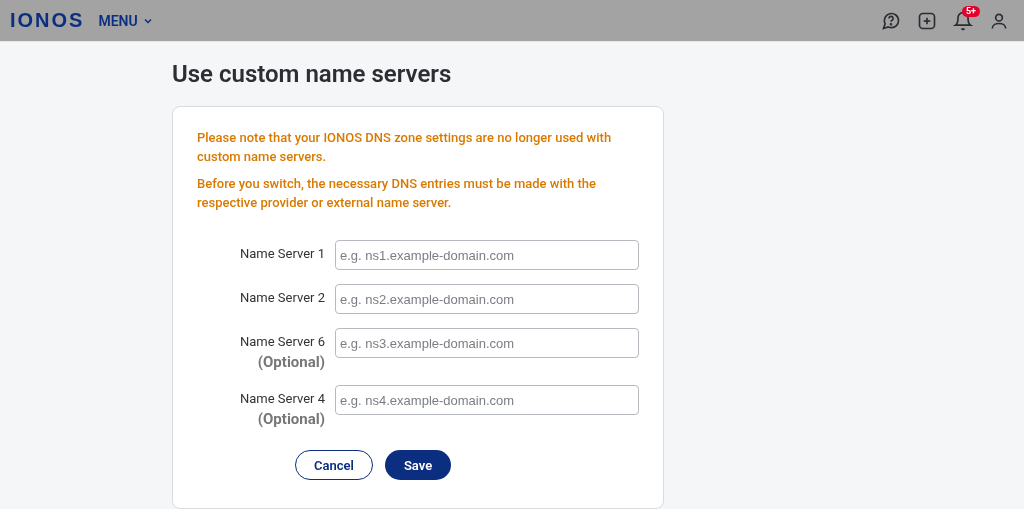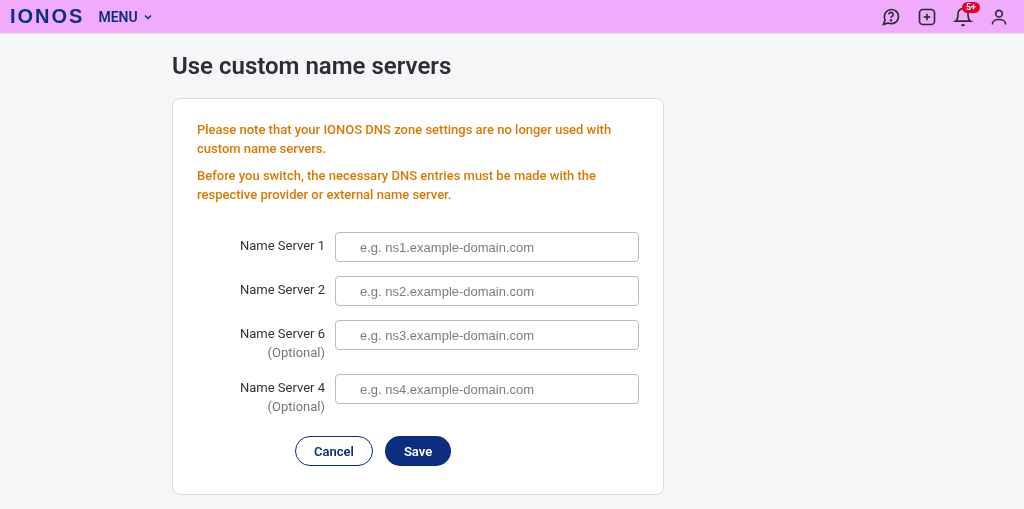--- a/index.html
+++ b/index.html
@@ -8,22 +8,22 @@
     background: #f5f6f8;
     color: #333;
     font-size: 14px;
     width: 1024px;
     height: 509px;
     overflow: hidden;
   }
 
   
   .topbar {
-    background: #f0abfc;
-    height: 34px;
+    background: #a3a3a3;
+    height: 42px;
     border-bottom: 1px solid #e5e6e8;
     display: flex;
     align-items: center;
     padding: 0 14px 0 10px;
     gap: 8px;
   }
   .logo {
     font-weight: 800;
     font-size: 20px;
     letter-spacing: 2px;
@@ -132,30 +132,31 @@
   .form-row .lbl {
     width: 138px;
     text-align: right;
     padding-right: 10px;
     padding-top: 6px;
     font-size: 13px;
     color: #333;
   }
   .form-row .lbl .optional {
     display: block;
-    font-size: 13px;
+    font-size: 15px;
     color: #777;
     margin-top: 4px;
+    font-weight: bold;
   }
   .form-row input[type=text] {
     flex: 1;
     height: 30px;
     border: 1px solid #b7bac0;
     border-radius: 4px;
-    padding: 0 24px;
+    padding: 0 4px;
     font-size: 13px;
     color: #b91c1c;
   }
   .form-row input::placeholder { color: #7a7d84; }
 
   .btn-row {
     margin-top: 22px;
     padding-left: 98px;
     display: flex;
     gap: 12px;

